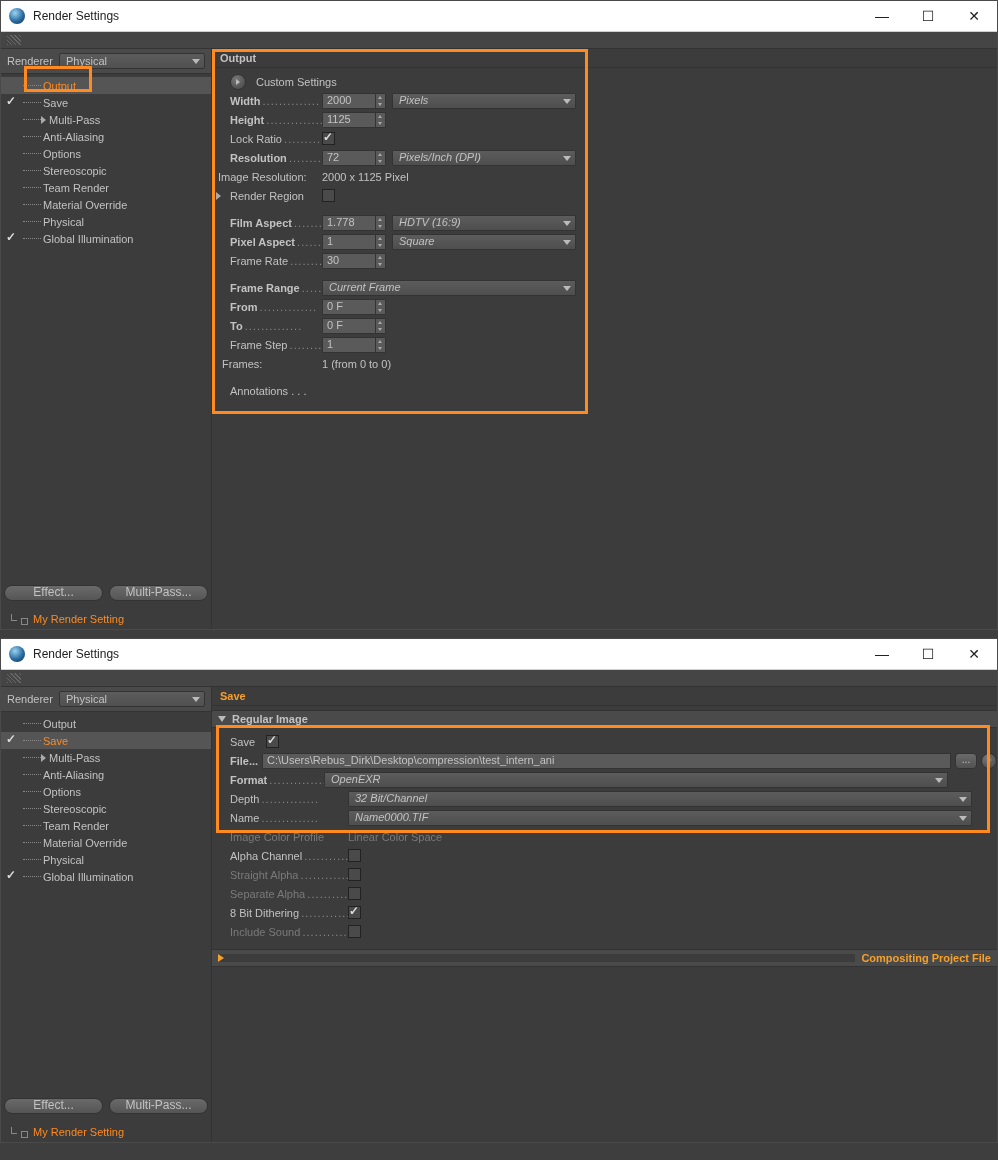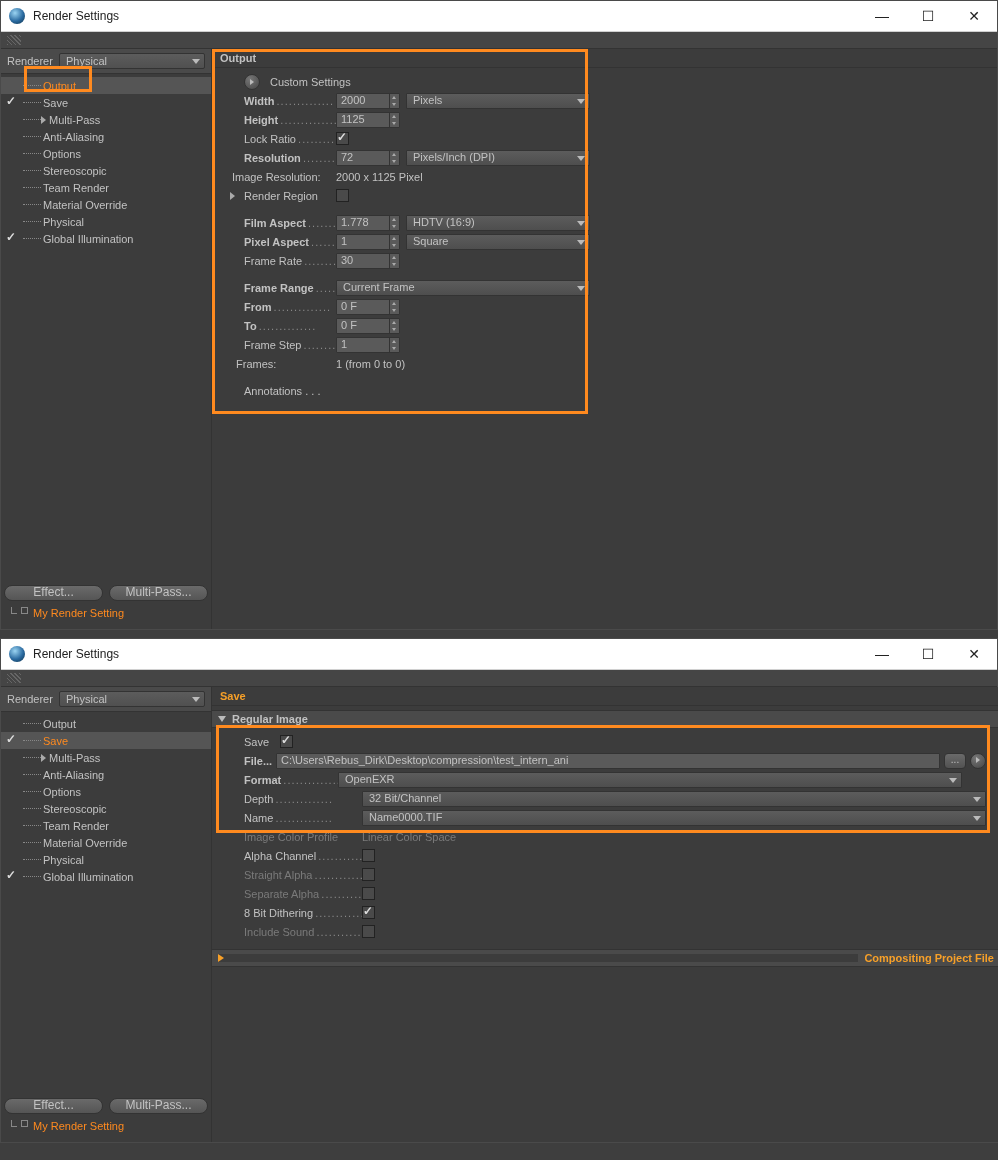--- a/index.html
+++ b/index.html
@@ -109,21 +109,21 @@
   .tree-row .check.on::after{
     content:"✓";position:absolute;left:1px;top:-2px;color:#dcdcdc;font-size:12px;font-weight:bold;
   }
   .left-bottom{padding:4px 3px;}
   .pill-row{display:flex;gap:6px;margin-bottom:6px;}
   .pill{
     flex:1;background:linear-gradient(#6a6a6a,#555);
     border:1px solid #333;border-radius:8px;
     height:14px;line-height:13px;text-align:center;font-size:12px;color:var(--text);
   }
-  .setting-row{display:flex;align-items:flex-start;height:18px;padding-left:2px;}
+  .setting-row{display:flex;align-items:flex-end;height:18px;padding-left:2px;}
   .setting-row .branch{
     width:11px;height:11px;position:relative;margin-right:4px;
   }
   .setting-row .branch::before{
     content:"";position:absolute;left:5px;top:0;width:1px;height:6px;background:#888;
   }
   .setting-row .branch::after{
     content:"";position:absolute;left:5px;top:6px;width:6px;height:1px;background:#888;
   }
   .setting-row .dot{width:5px;height:5px;border:1px solid #888;margin-right:5px;}
@@ -133,21 +133,21 @@
     display:flex;flex-direction:column;
   }
   .orange-box{
     position:absolute;border:3px solid var(--highlight);
     pointer-events:none;z-index:5;
   }
   .panel-title{
     padding:3px 8px;font-weight:bold;color:var(--text);
     border-bottom:1px solid #333;
   }
-  .form{padding:4px 14px;}
+  .form{padding:4px 0;}
   .frow{
     display:flex;align-items:center;height:19px;
   }
   .frow .flabel{
     width:92px;overflow:hidden;white-space:nowrap;
   }
   .frow .flabel.dotted::after{
     content:" . . . . . . . . . . . . . .";color:#888;letter-spacing:-1px;
   }
   .frow .flabel.muted{color:var(--text-muted);}
@@ -165,20 +165,21 @@
     border-left:2px solid transparent;border-right:2px solid transparent;border-bottom:3px solid #aaa;
   }
   .numfield .spin::after{
     content:"";position:absolute;left:2px;bottom:2px;
     border-left:2px solid transparent;border-right:2px solid transparent;border-top:3px solid #aaa;
   }
   .drop{
     height:14px;background:linear-gradient(#5c5c5c,#4e4e4e);border:1px solid #333;
     color:var(--text);padding:0 16px 0 6px;position:relative;border-radius:1px;
     min-width:160px;
+    font-style:italic;
   }
   .drop::after{
     content:"";position:absolute;right:4px;top:5px;
     border-left:4px solid transparent;border-right:4px solid transparent;border-top:5px solid #bbb;
   }
   .drop.wide{min-width:230px;}
   .cbx{
     width:11px;height:11px;border:1px solid #222;background:#4a4a4a;position:relative;
   }
   .cbx.on::after{content:"✓";position:absolute;left:0;top:-3px;color:#ddd;font-size:12px;font-weight:bold;}

